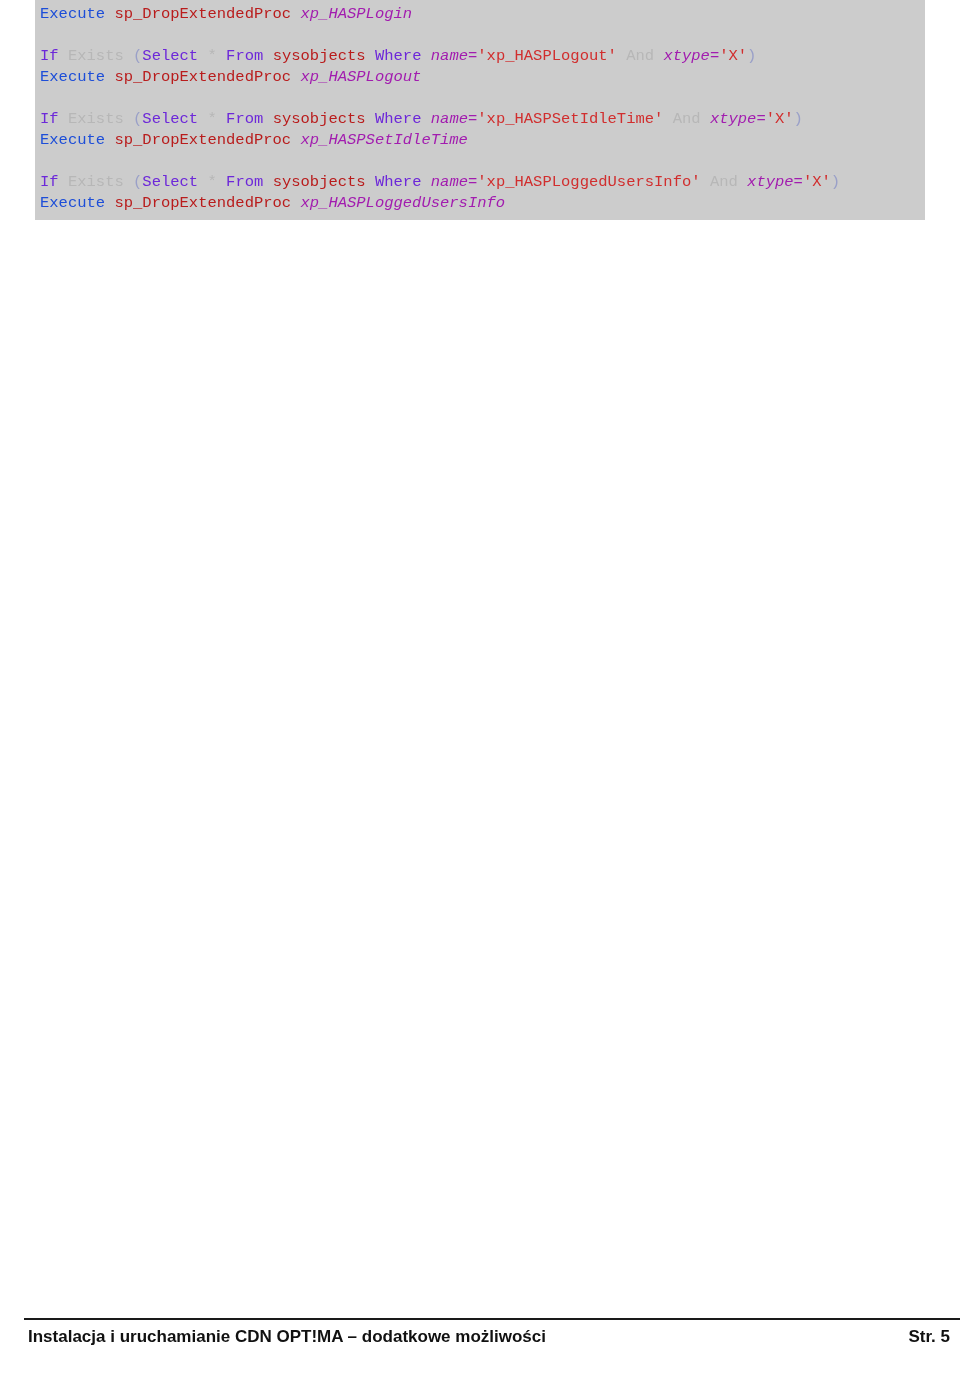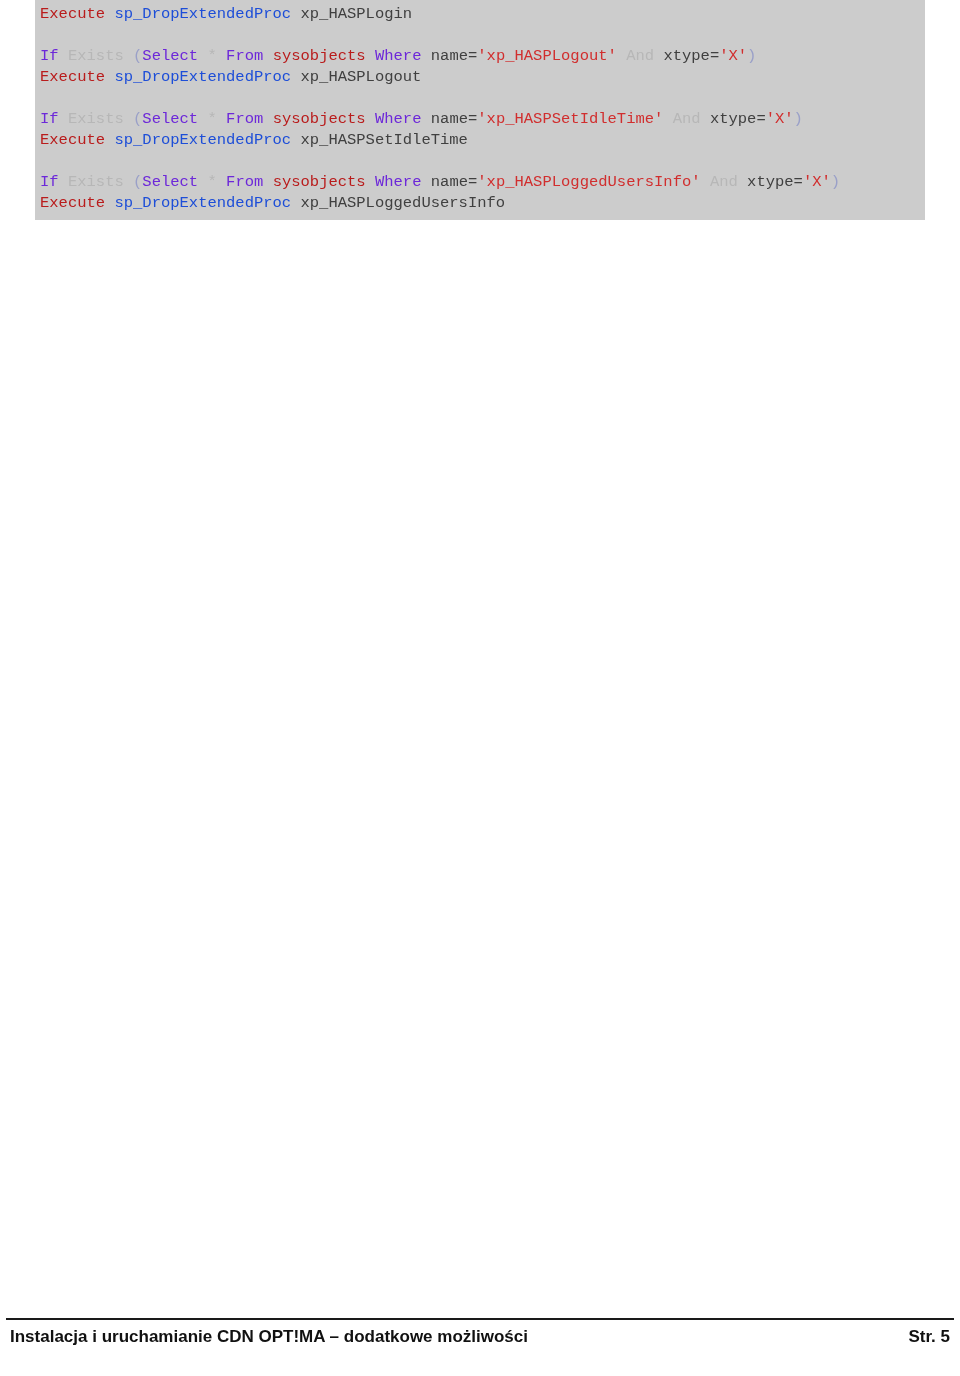--- a/index.html
+++ b/index.html
@@ -33,33 +33,33 @@
     word-break: break-word;
     padding-left: 5px;
     letter-spacing: 0px;
     color: #000000;
   }
   .code-line.blank {
     height: 21px;
   }
 
   
-  .t-exec   { color: #b91c1c; }            
-  .t-proc   { color: #1d4ed8; }            
-  .t-plain  { color: #404040; }            
+  .t-exec   { color: #1d4ed8; }            
+  .t-proc   { color: #b91c1c; }            
+  .t-plain  { color: #a21caf; font-style: italic; }            
   .t-kw     { color: #6d28d9; }            
   .t-dim    { color: #b7b7b7; }            
   .t-paren  { color: #9aa0c8; }            
   .t-table  { color: #b91c1c; }            
   .t-str    { color: #d12e2e; }            
 
   
   .footer {
     position: absolute;
-    left: 0;
+    left: 18px;
     right: 0;
     bottom: 0;
     height: 58px;
     box-sizing: border-box;
     padding: 0 6px;
   }
   .footer-rule {
     border-top: 2px solid #1a1a1a;
     width: 948px;
     margin: 0 auto;

